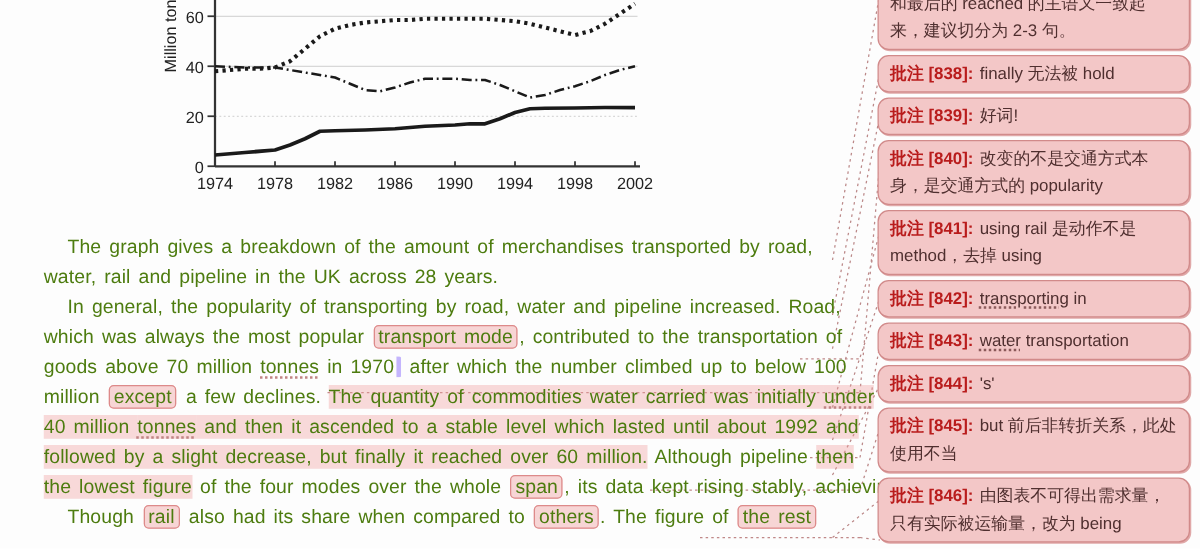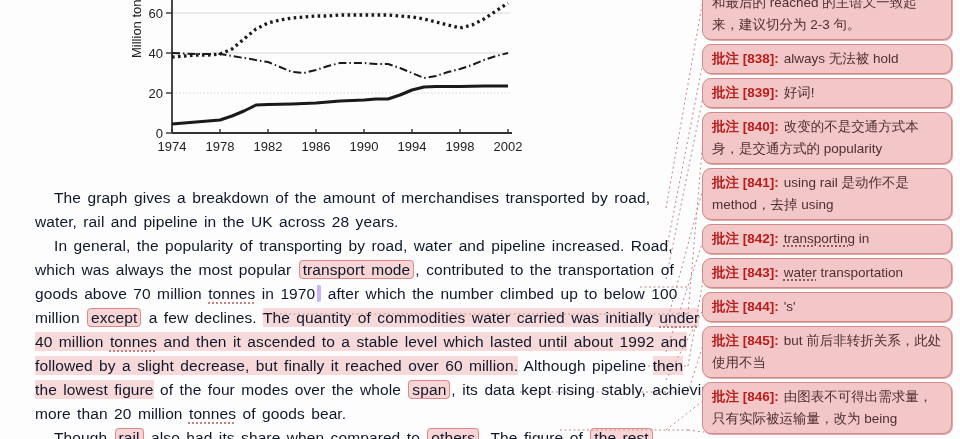--- a/index.html
+++ b/index.html
@@ -2,21 +2,21 @@
 <html><head>
 <meta charset="utf-8">
 <style>
   html,body{margin:0;padding:0;background:#fff;}
   .page{position:relative;width:960px;height:439px;background:#fdfdfd;overflow:hidden;
         font-family:"Liberation Sans", sans-serif;}
   
   #vector-overlay{position:absolute;left:0;top:0;width:960px;height:439px;pointer-events:none;}
   
   #doc{position:absolute;left:35px;top:186px;width:634px;}
-  .dline{height:24px;line-height:24px;font-size:15.5px;color:#0f172a;white-space:nowrap;
+  .dline{height:24px;line-height:24px;font-size:15.5px;color:#4d7c0f;white-space:nowrap;
          word-spacing:2px;letter-spacing:.1px;}
   .ind{padding-left:19px;}
   .hl{background:rgba(238,158,158,.38);padding:1px 0;}
   .box{background:rgba(238,158,158,.42);border:1.4px solid #dd8a8a;border-radius:4px;
        padding:0 3px;margin:0 1px;text-align:center;}
   .u{text-decoration:underline dotted 1.5px #c08484;text-underline-offset:3px;}
   .bar{border-right:4px solid #c4b5fd;padding-right:2px;border-radius:2px;}
   
   #comments{position:absolute;left:702px;top:-12px;width:250px;}
   .bubble{box-sizing:border-box;width:250px;background:#f3c7c7;border:1.6px solid #d18a8a;
@@ -94,27 +94,26 @@
   <div id="doc">
       <div class="dline ind"><span>The graph gives a breakdown of the amount of merchandises transported by road,</span></div>
       <div class="dline"><span>water, rail and pipeline in the UK across 28 years.</span></div>
       <div class="dline ind"><span>In general, the popularity of transporting by road, water and pipeline increased. Road,</span></div>
       <div class="dline"><span>which was always the most popular </span><span class="box">transport mode</span><span>, contributed to the transportation of</span></div>
       <div class="dline"><span>goods above 70 million </span><span class="u">tonnes</span><span> in </span><span class="bar">1970</span><span> after which the number climbed up to below 100</span></div>
       <div class="dline"><span>million </span><span class="box">except</span><span> a few declines. </span><span class="hl">The quantity of commodities water carried was initially </span><span class="hl u">under</span></div>
       <div class="dline"><span class="hl">40 million </span><span class="hl u">tonnes</span><span class="hl"> and then it ascended to a stable level which lasted until about 1992 and</span></div>
       <div class="dline"><span class="hl">followed by a slight decrease, but finally it reached over 60 million.</span><span> Although pipeline </span><span class="hl">then</span></div>
       <div class="dline"><span class="hl">the lowest figure</span><span> of the four modes over the whole </span><span class="box">span</span><span>, its data kept rising stably, achieving</span></div>
-      <div class="dline"><span>more than 20 million </span><span class="u">tonnes</span><span> of goods bear.</span></div>
       <div class="dline ind"><span>Though </span><span class="box">rail</span><span> also had its share when compared to </span><span class="box">others</span><span>. The figure </span><span>of </span><span class="box">the rest</span></div>
     </div>
 
   <div id="comments">
       <div class="bubble"><span>和最后的 reached 的主语又一致起来，建议切分为 2-3 句。</span></div>
-      <div class="bubble"><span class="c-label">批注 [838]:</span><span>always 无法被 hold</span></div>
+      <div class="bubble"><span class="c-label">批注 [838]:</span><span>finally 无法被 hold</span></div>
       <div class="bubble"><span class="c-label">批注 [839]:</span><span>好词!</span></div>
       <div class="bubble"><span class="c-label">批注 [840]:</span><span>改变的不是交通方式本身，是交通方式的 popularity</span></div>
       <div class="bubble"><span class="c-label">批注 [841]:</span><span>using rail 是动作不是 method，去掉 using</span></div>
       <div class="bubble"><span class="c-label">批注 [842]:</span><span class="cu">transporting</span><span> in</span></div>
       <div class="bubble"><span class="c-label">批注 [843]:</span><span class="cu">water</span><span> transportation</span></div>
       <div class="bubble"><span class="c-label">批注 [844]:</span><span>'s'</span></div>
       <div class="bubble"><span class="c-label">批注 [845]:</span><span>but 前后非转折关系，此处使用不当</span></div>
       <div class="bubble"><span class="c-label">批注 [846]:</span><span>由图表不可得出需求量，只有实际被运输量，改为 being</span></div>
     </div>
 </div>

